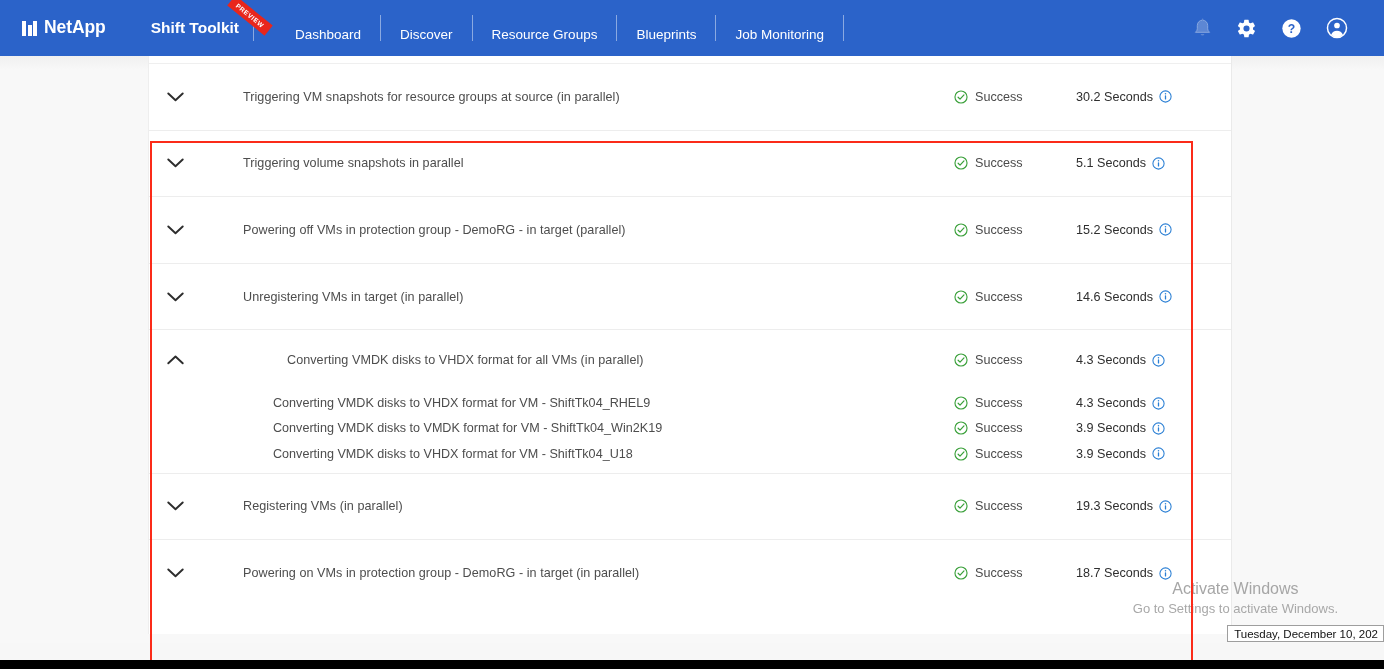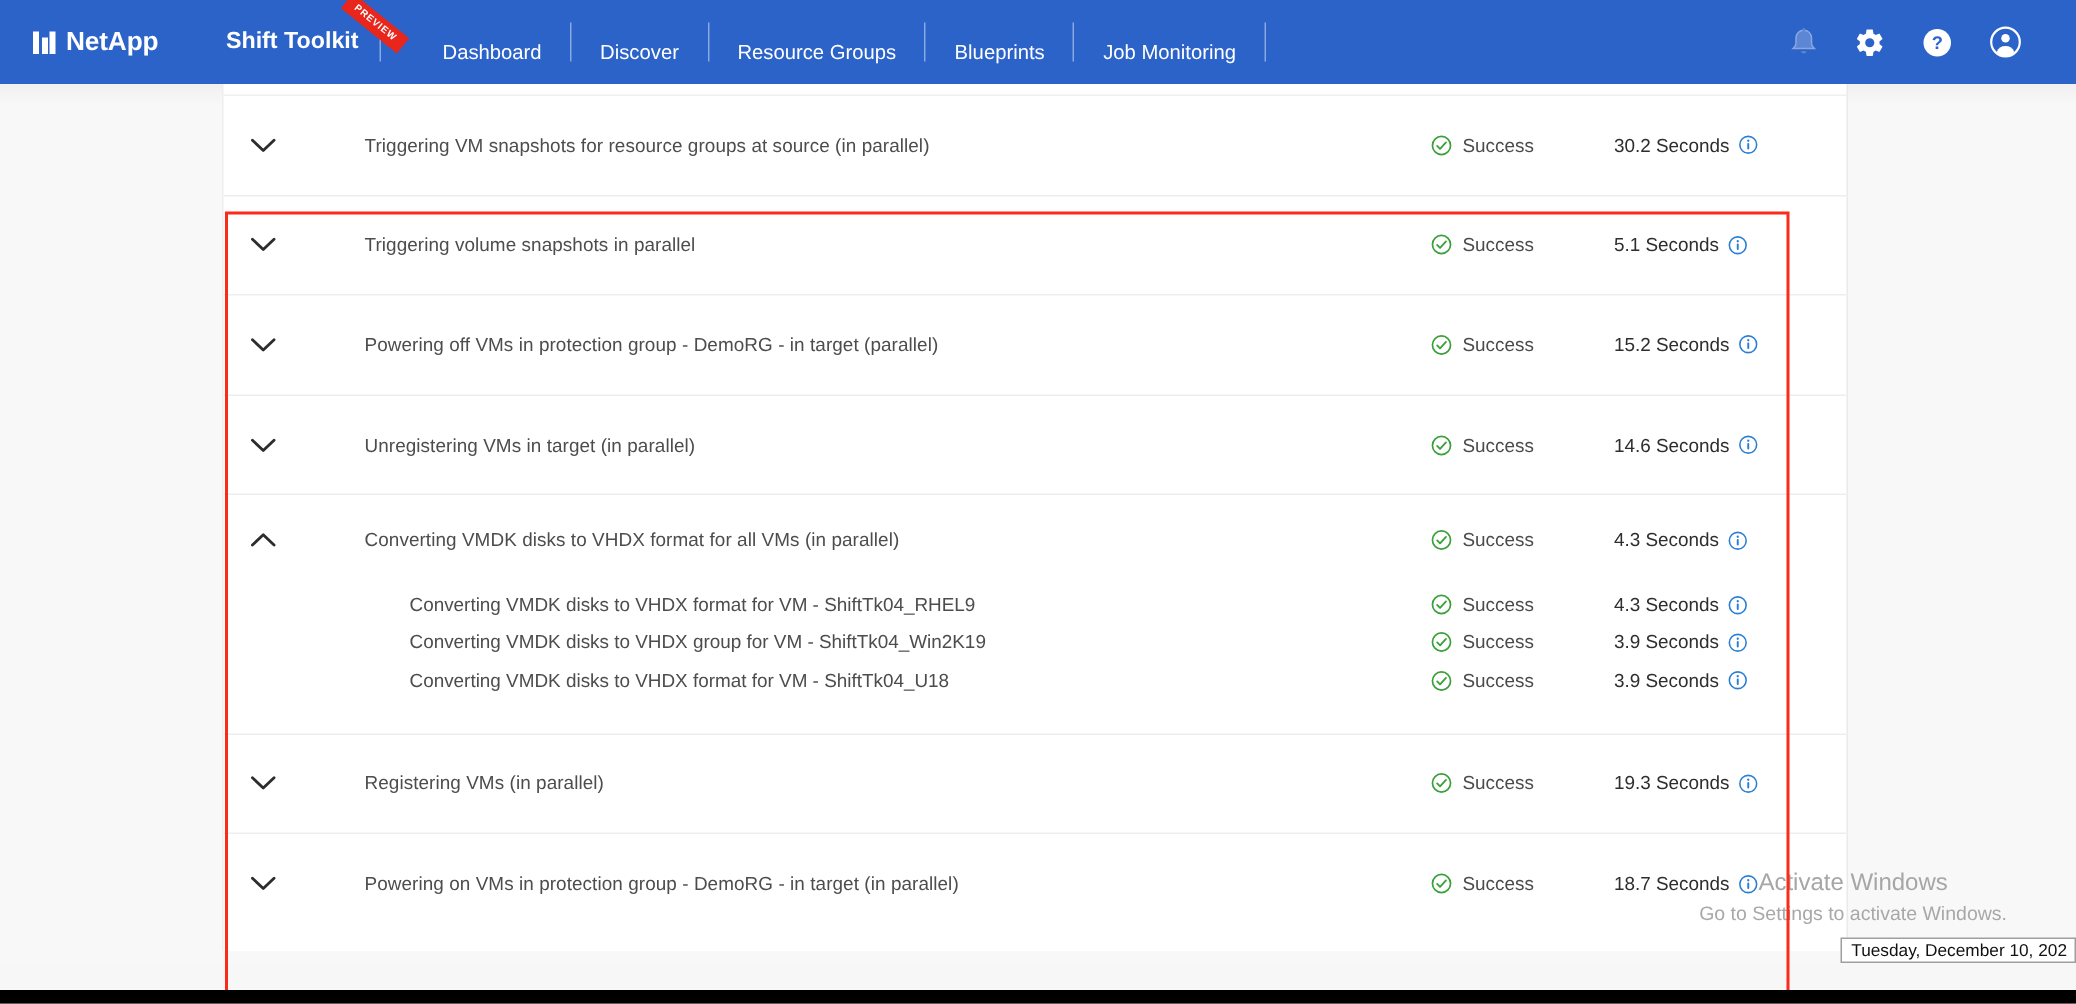--- a/index.html
+++ b/index.html
@@ -210,22 +210,23 @@
   }
   .info-icon { flex: 0 0 13px; cursor: pointer; display: block; }
 
   
   .expanded-row { border-bottom: 1px solid #ededed; }
   .expanded-row .parent {
     position: relative;
     height: 60px;
     display: flex;
     align-items: center;
-  }
-  .children { position: relative; padding-bottom: 22px; }
+    gap: 44px;
+  }
+  .children { position: relative; padding-bottom: 6px; }
   .child-row {
     position: relative;
     height: 25.4px;
     display: flex;
     align-items: center;
   }
   .child-label {
     margin-left: 124px;
     font-size: 12.6px;
     color: #4d4d4d;
@@ -502,21 +503,21 @@
                 <span>4.3 Seconds</span>
                 <svg class="info-icon" width="13" height="13" viewBox="0 0 16 16">
                   <circle cx="8" cy="8" r="6.9" fill="none" stroke="#2a7fd4" stroke-width="1.3"></circle>
                   <circle cx="8" cy="4.7" r="0.95" fill="#2a7fd4"></circle>
                   <rect x="7.2" y="6.6" width="1.6" height="5.2" rx="0.7" fill="#2a7fd4"></rect>
                 </svg>
               </span>
             </div>
 
             <div class="child-row">
-              <span class="child-label">Converting VMDK disks to VHDX group for VM - ShiftTk04_Win2K19</span>
+              <span class="child-label">Converting VMDK disks to VMDK format for VM - ShiftTk04_Win2K19</span>
               <span class="status-cell">
                 <svg class="check-icon" width="14" height="14" viewBox="0 0 16 16">
                   <circle cx="8" cy="8" r="6.9" fill="none" stroke="#3aa03a" stroke-width="1.3"></circle>
                   <path d="M4.7 8.3 6.9 10.5 11.4 5.6" fill="none" stroke="#3aa03a" stroke-width="1.4" stroke-linecap="round" stroke-linejoin="round"></path>
                 </svg>
                 <span>Success</span>
               </span>
               <span class="duration-cell">
                 <span>3.9 Seconds</span>
                 <svg class="info-icon" width="13" height="13" viewBox="0 0 16 16">

